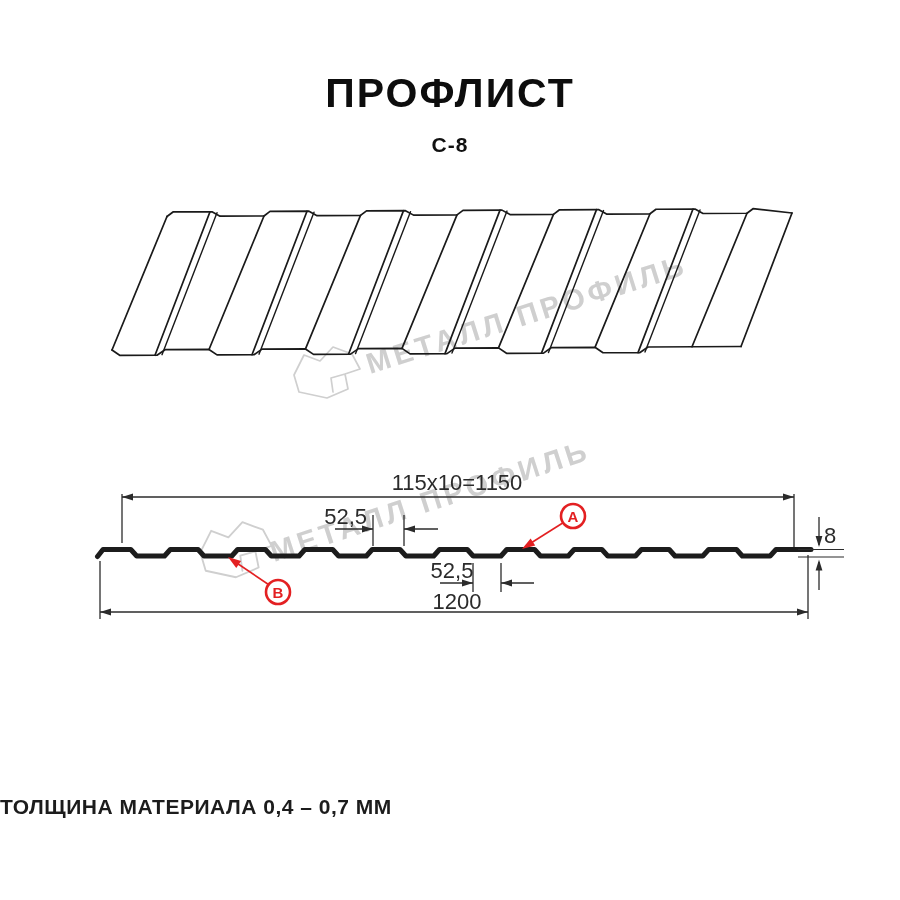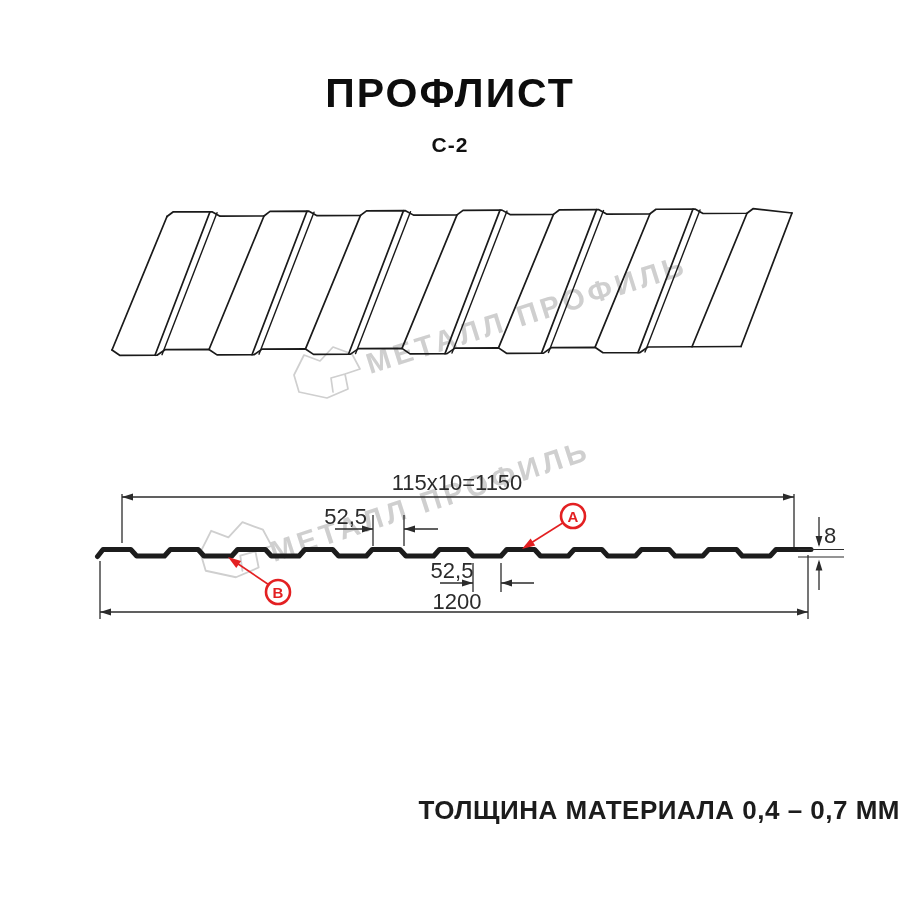--- a/index.html
+++ b/index.html
@@ -2,36 +2,36 @@
 <html><head>
 <meta charset="utf-8">
 <style>
   html,body{margin:0;padding:0;background:#ffffff;}
   .page{position:relative;width:900px;height:900px;background:#fff;overflow:hidden;
         font-family:"Liberation Sans",sans-serif;}
   .hdr{position:absolute;left:0;top:70px;width:900px;text-align:center;}
   .hdr h1{margin:0;font-size:41px;font-weight:bold;letter-spacing:2px;color:#0d0d0d;
           font-family:"Liberation Sans",sans-serif;}
   .hdr .sub{margin-top:16px;font-size:21px;font-weight:600;letter-spacing:1px;color:#111;}
-  .ftr{position:absolute;left:0;top:795px;width:900px;text-align:right;
-       font-size:26px;font-weight:600;letter-spacing:.5px;color:#1c1c1c;}
+  .ftr{position:absolute;left:0;top:795px;width:900px;text-align:left;
+       font-size:21px;font-weight:600;letter-spacing:.5px;color:#1c1c1c;}
   svg{position:absolute;left:0;top:0;}
   text.dim{font-family:"Liberation Sans",sans-serif;font-size:22px;fill:#2b2b2b;}
   text.wm{font-family:"Liberation Sans",sans-serif;font-size:29px;font-weight:bold;
           letter-spacing:4px;}
   text.callout{font-family:"Liberation Sans",sans-serif;font-size:15px;font-weight:bold;}
 </style>
 </head>
 <body>
 
 <div class="page">
 
   <div class="hdr">
     <h1>ПРОФЛИСТ</h1>
-    <div class="sub">С-2</div>
+    <div class="sub">С-8</div>
   </div>
 
   <svg width="900" height="900" viewBox="0 0 900 900">
 
     <g id="wm-layer">
       <g id="wm-logo-1" transform="translate(290 345) scale(1)">
           <path d="M 4,30 L 14,10 L 30,16 L 43,2 L 62,9 L 70,24 L 55,29 L 58,44 L 37,53 L 9,47 Z M 55,29 L 41,33 L 43,47" fill="none" stroke="#cfcfcf" stroke-width="1.7" stroke-linejoin="round" stroke-linecap="round"></path>
         </g>
       <g id="wm-logo-2" transform="translate(196 520) scale(1.08)">
           <path d="M 4,30 L 14,10 L 30,16 L 43,2 L 62,9 L 70,24 L 55,29 L 58,44 L 37,53 L 9,47 Z M 55,29 L 41,33 L 43,47" fill="none" stroke="#cfcfcf" stroke-width="1.7" stroke-linejoin="round" stroke-linecap="round"></path>

